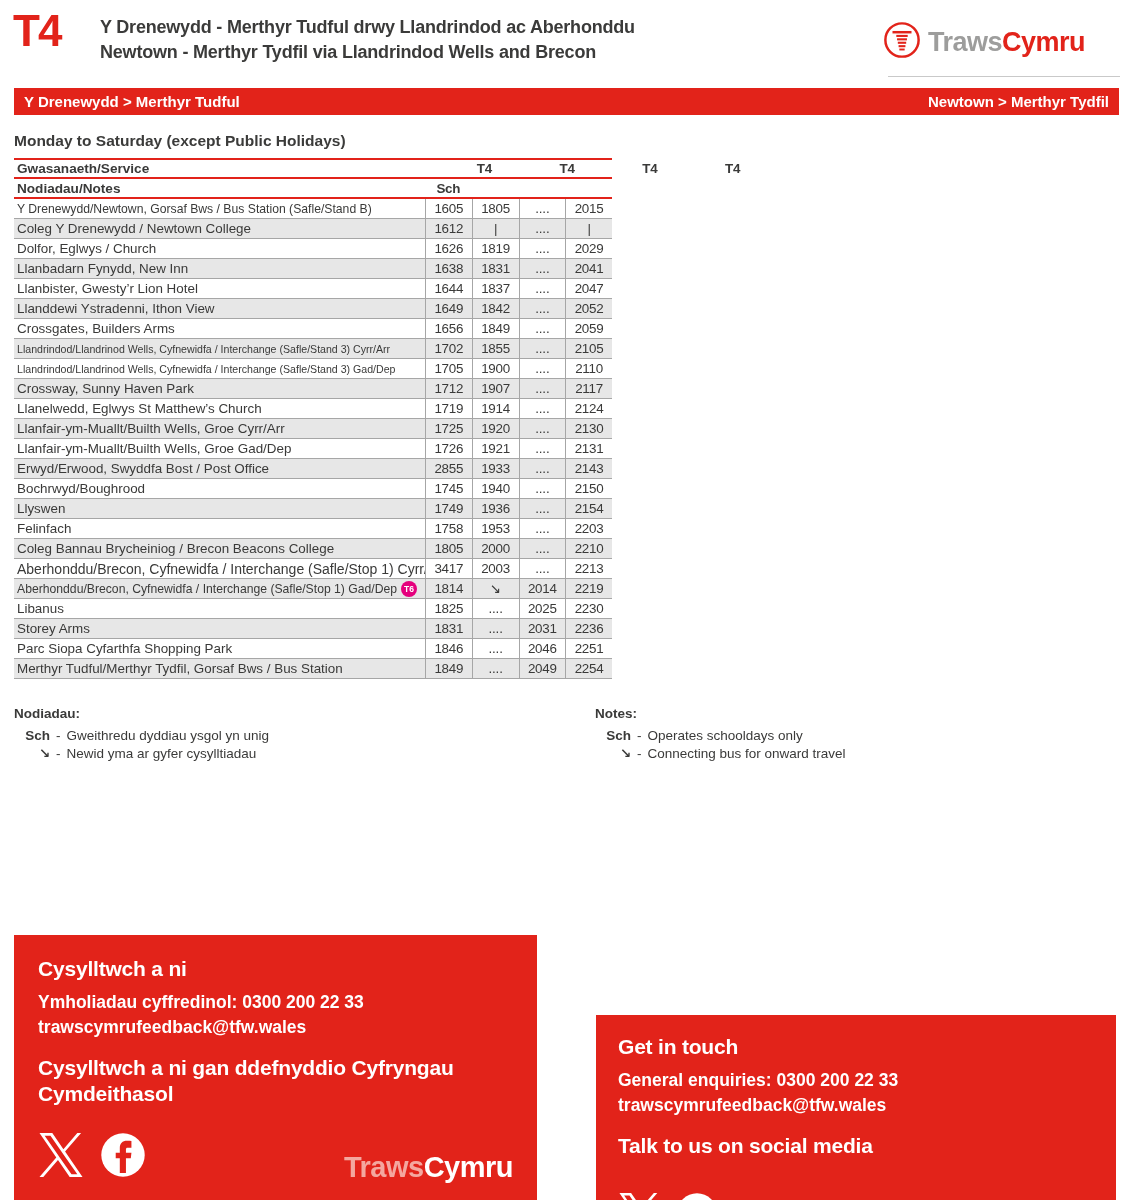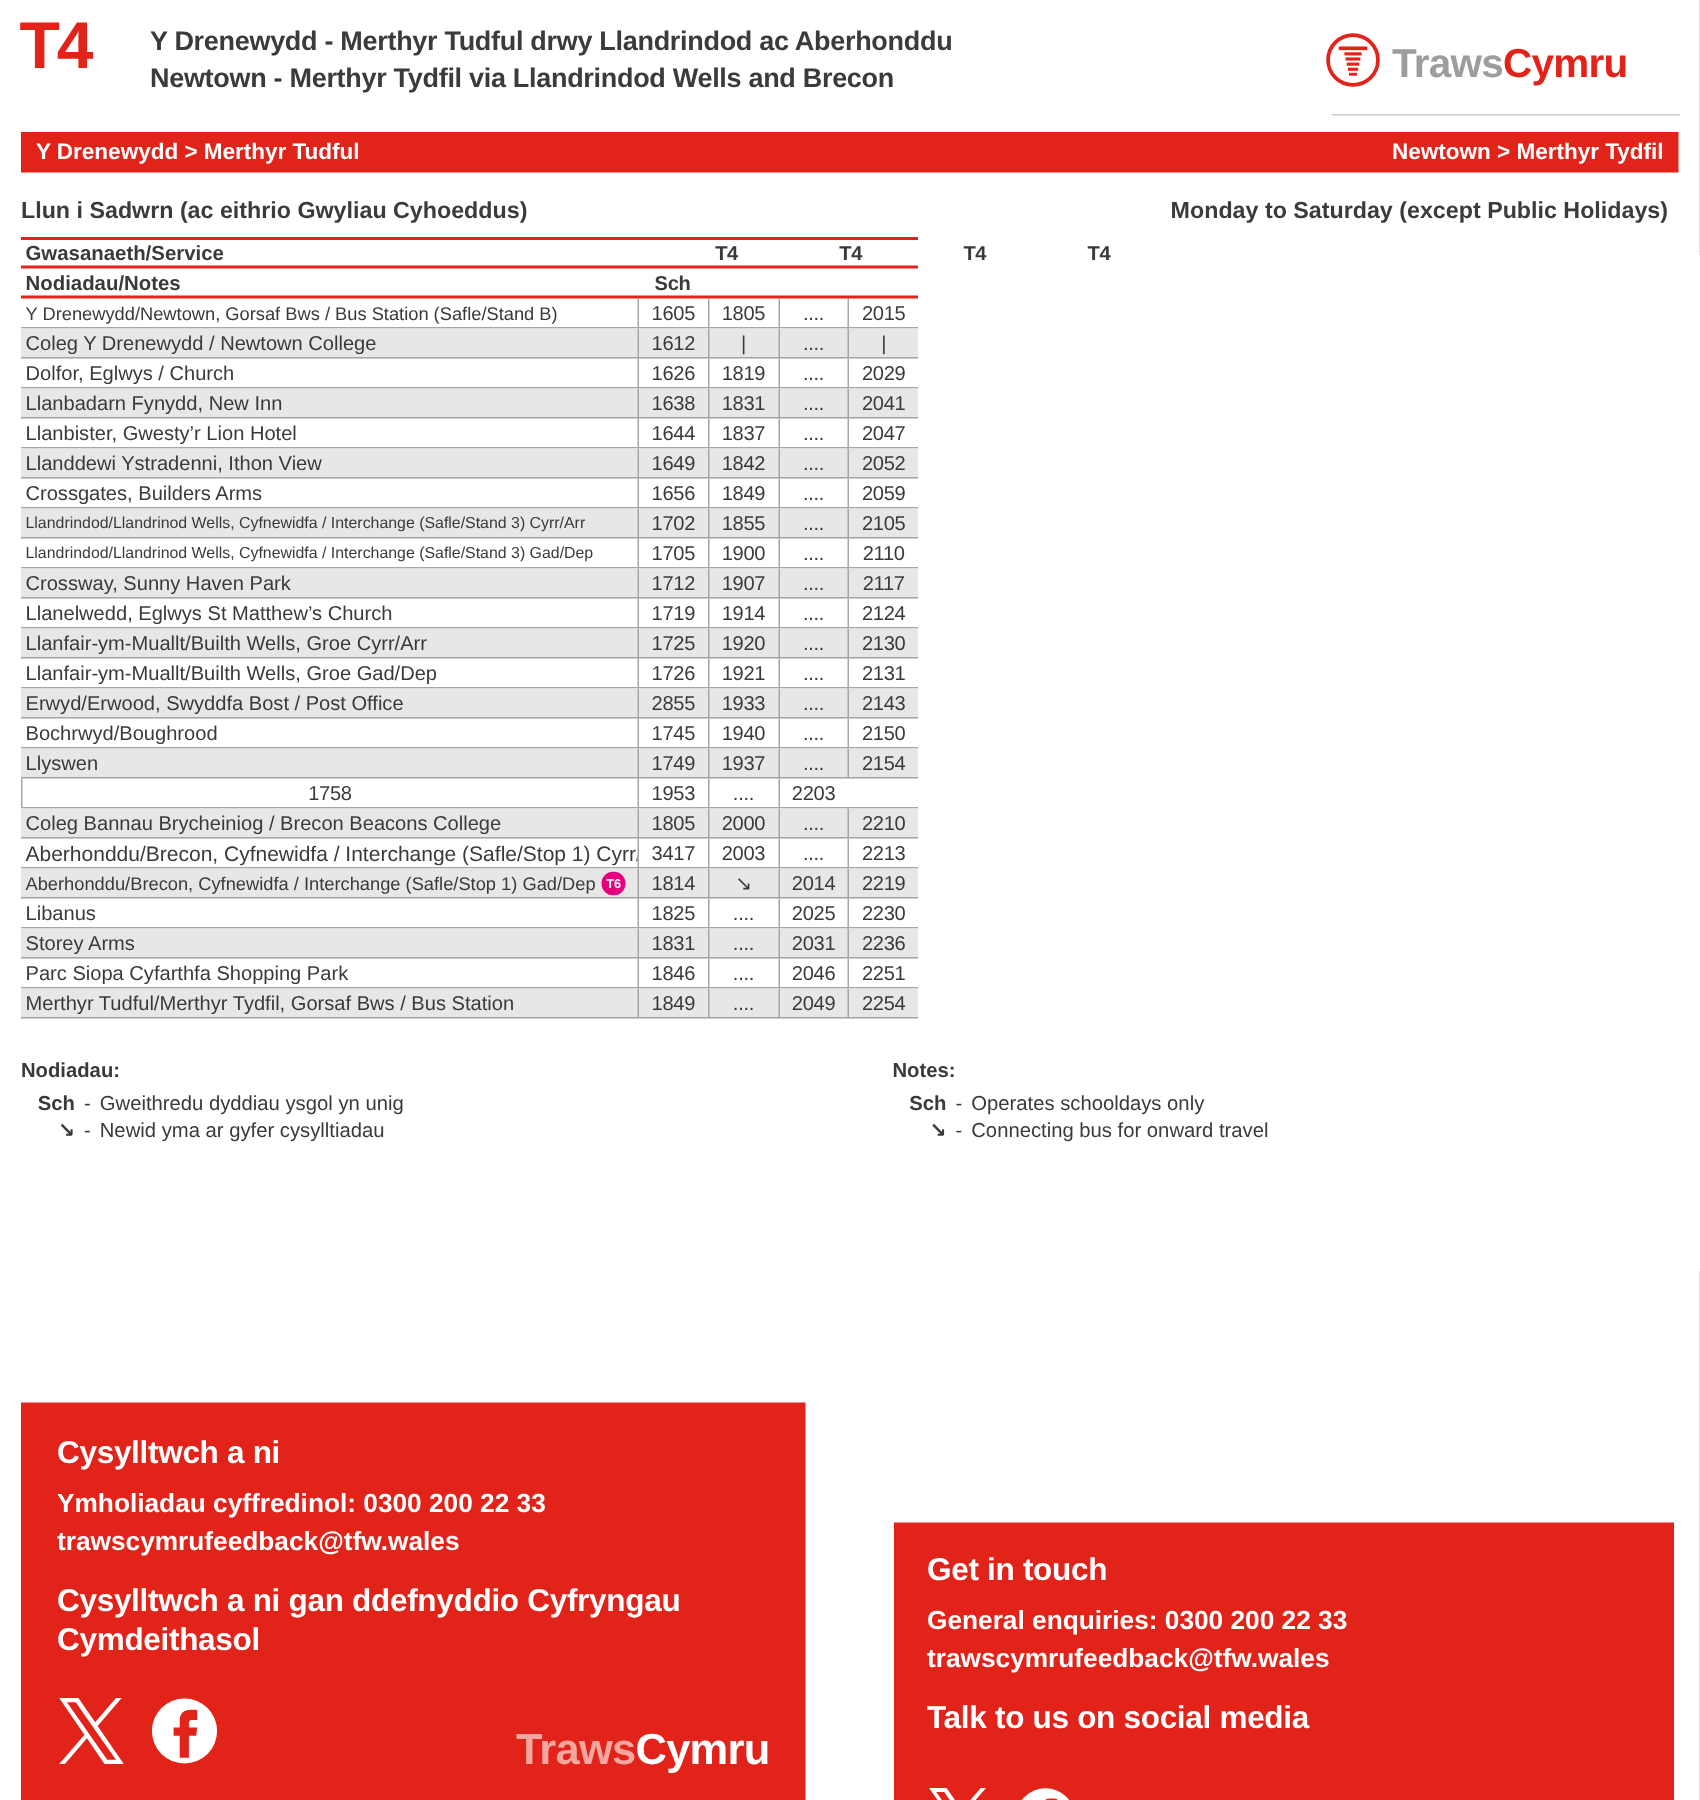--- a/index.html
+++ b/index.html
@@ -93,21 +93,20 @@
     </span>
   </div>
   <div class="header-divider"></div>
 
   <div class="direction-bar">
     <span>Y Drenewydd &gt; Merthyr Tudful</span>
     <span>Newtown &gt; Merthyr Tydfil</span>
   </div>
 
   <div class="day-heading">
-    <span>Llun i Sadwrn (ac eithrio Gwyliau Cyhoeddus)</span>
     <span>Monday to Saturday (except Public Holidays)</span>
   </div>
 
   <div class="timetable" id="timetable">
       <div class="t-row hdr1">
         <div class="hdr-label">Gwasanaeth/Service</div>
         <div class="time-cell">T4</div>
         <div class="time-cell">T4</div>
         <div class="time-cell">T4</div>
         <div class="time-cell">T4</div>
@@ -252,25 +251,28 @@
         <div class="time-cell">1745</div>
         <div class="time-cell">1940</div>
         <div class="time-cell">....</div>
         <div class="time-cell">2150</div>
       </div>
       <div class="t-row data alt">
         <div class="stop-cell">
           <span style="font-size: 13.4px;">Llyswen</span>
         </div>
         <div class="time-cell">1749</div>
-        <div class="time-cell">1937</div>
+        <div class="time-cell">1936</div>
         <div class="time-cell">....</div>
         <div class="time-cell">2154</div>
       </div>
       <div class="t-row data">
+        <div class="stop-cell">
+          <span style="font-size: 13.4px;">Felinfach</span>
+        </div>
         <div class="time-cell">1758</div>
         <div class="time-cell">1953</div>
         <div class="time-cell">....</div>
         <div class="time-cell">2203</div>
       </div>
       <div class="t-row data alt">
         <div class="stop-cell">
           <span style="font-size: 13.4px;">Coleg Bannau Brycheiniog / Brecon Beacons College</span>
         </div>
         <div class="time-cell">1805</div>

